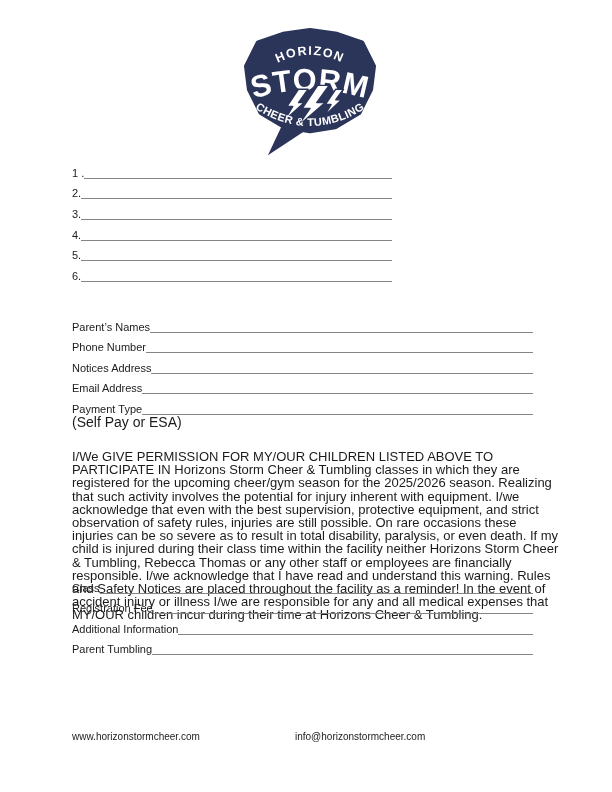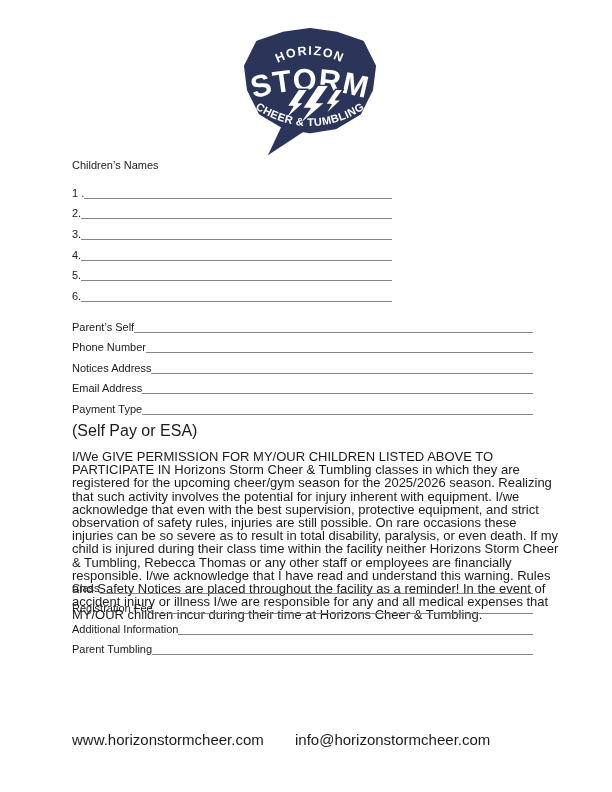--- a/index.html
+++ b/index.html
@@ -16,29 +16,29 @@
   .frow { display:flex; align-items:flex-end; height:20.6px; font-size:11px; line-height:13px; }
   .frow .lbl { white-space:pre; }
   .fill-line { flex:1; height:2px; border-bottom:1px solid #858585; margin-bottom:1px; }
 
   .children { position:absolute; left:72px; top:159px; width:320px; }
   .section-label { font-size:11px; line-height:13px; margin-bottom:7px; }
   .children .frow { height:20.7px; }
 
   .parent-fields { position:absolute; left:72px; top:313px; width:461px; }
   .parent-fields .frow { height:20.6px; }
-  .field-note { font-size:16px; line-height:13px; margin-top:8px; }
+  .field-note { font-size:14px; line-height:13px; margin-top:0; }
 
   .permission { position:absolute; left:72px; top:450px; width:489px;
     font-size:13px; line-height:13.2px; }
 
   .bottom-fields { position:absolute; left:72px; top:574px; width:461px; }
   .bottom-fields .frow { height:20.6px; }
 
-  .footer { position:absolute; left:0; top:731px; width:612px; height:14px; font-size:15px; }
+  .footer { position:absolute; left:0; top:731px; width:612px; height:14px; font-size:10px; }
   .footer .site  { position:absolute; left:72px;  top:0; }
   .footer .email { position:absolute; left:295px; top:0; }
 </style>
 </head>
 <body>
 
 <div class="page">
 
   <div class="logo-wrap">
     <svg width="134" height="132" viewBox="0 0 140 138">
@@ -65,21 +65,20 @@
       <path d="M58,64 L46,82 L52,82 L43,97 L64,78 L58,78 L68,64 Z" fill="#ffffff" stroke="#2b3459" stroke-width="1.5" stroke-linejoin="round"></path>
       <path d="M97,64 L86,80 L92,80 L85,92 L103,75 L97,75 L105,64 Z" fill="#ffffff" stroke="#2b3459" stroke-width="1.5" stroke-linejoin="round"></path>
 
       <text font-family="Liberation Sans, sans-serif" font-size="11.5" font-weight="bold" fill="#ffffff" letter-spacing="0.4" text-anchor="middle">
         <textPath href="#arcBottom" startOffset="50%">CHEER &amp; TUMBLING</textPath>
       </text>
     </svg>
   </div>
 
   <div class="children">
-    <div class="section-label">Children’s Names</div>
     <div class="rows">
       <div class="frow">
         <span class="lbl">1 .</span>
         <span class="fill-line"></span>
       </div>
       <div class="frow">
         <span class="lbl">2.</span>
         <span class="fill-line"></span>
       </div>
       <div class="frow">
@@ -97,21 +96,21 @@
       <div class="frow">
         <span class="lbl">6.</span>
         <span class="fill-line"></span>
       </div>
     </div>
   </div>
 
   <div class="parent-fields">
     <div class="rows">
       <div class="frow">
-        <span class="lbl">Parent’s Self</span>
+        <span class="lbl">Parent’s Names</span>
         <span class="fill-line"></span>
       </div>
       <div class="frow">
         <span class="lbl">Phone Number</span>
         <span class="fill-line"></span>
       </div>
       <div class="frow">
         <span class="lbl">Notices Address</span>
         <span class="fill-line"></span>
       </div>

